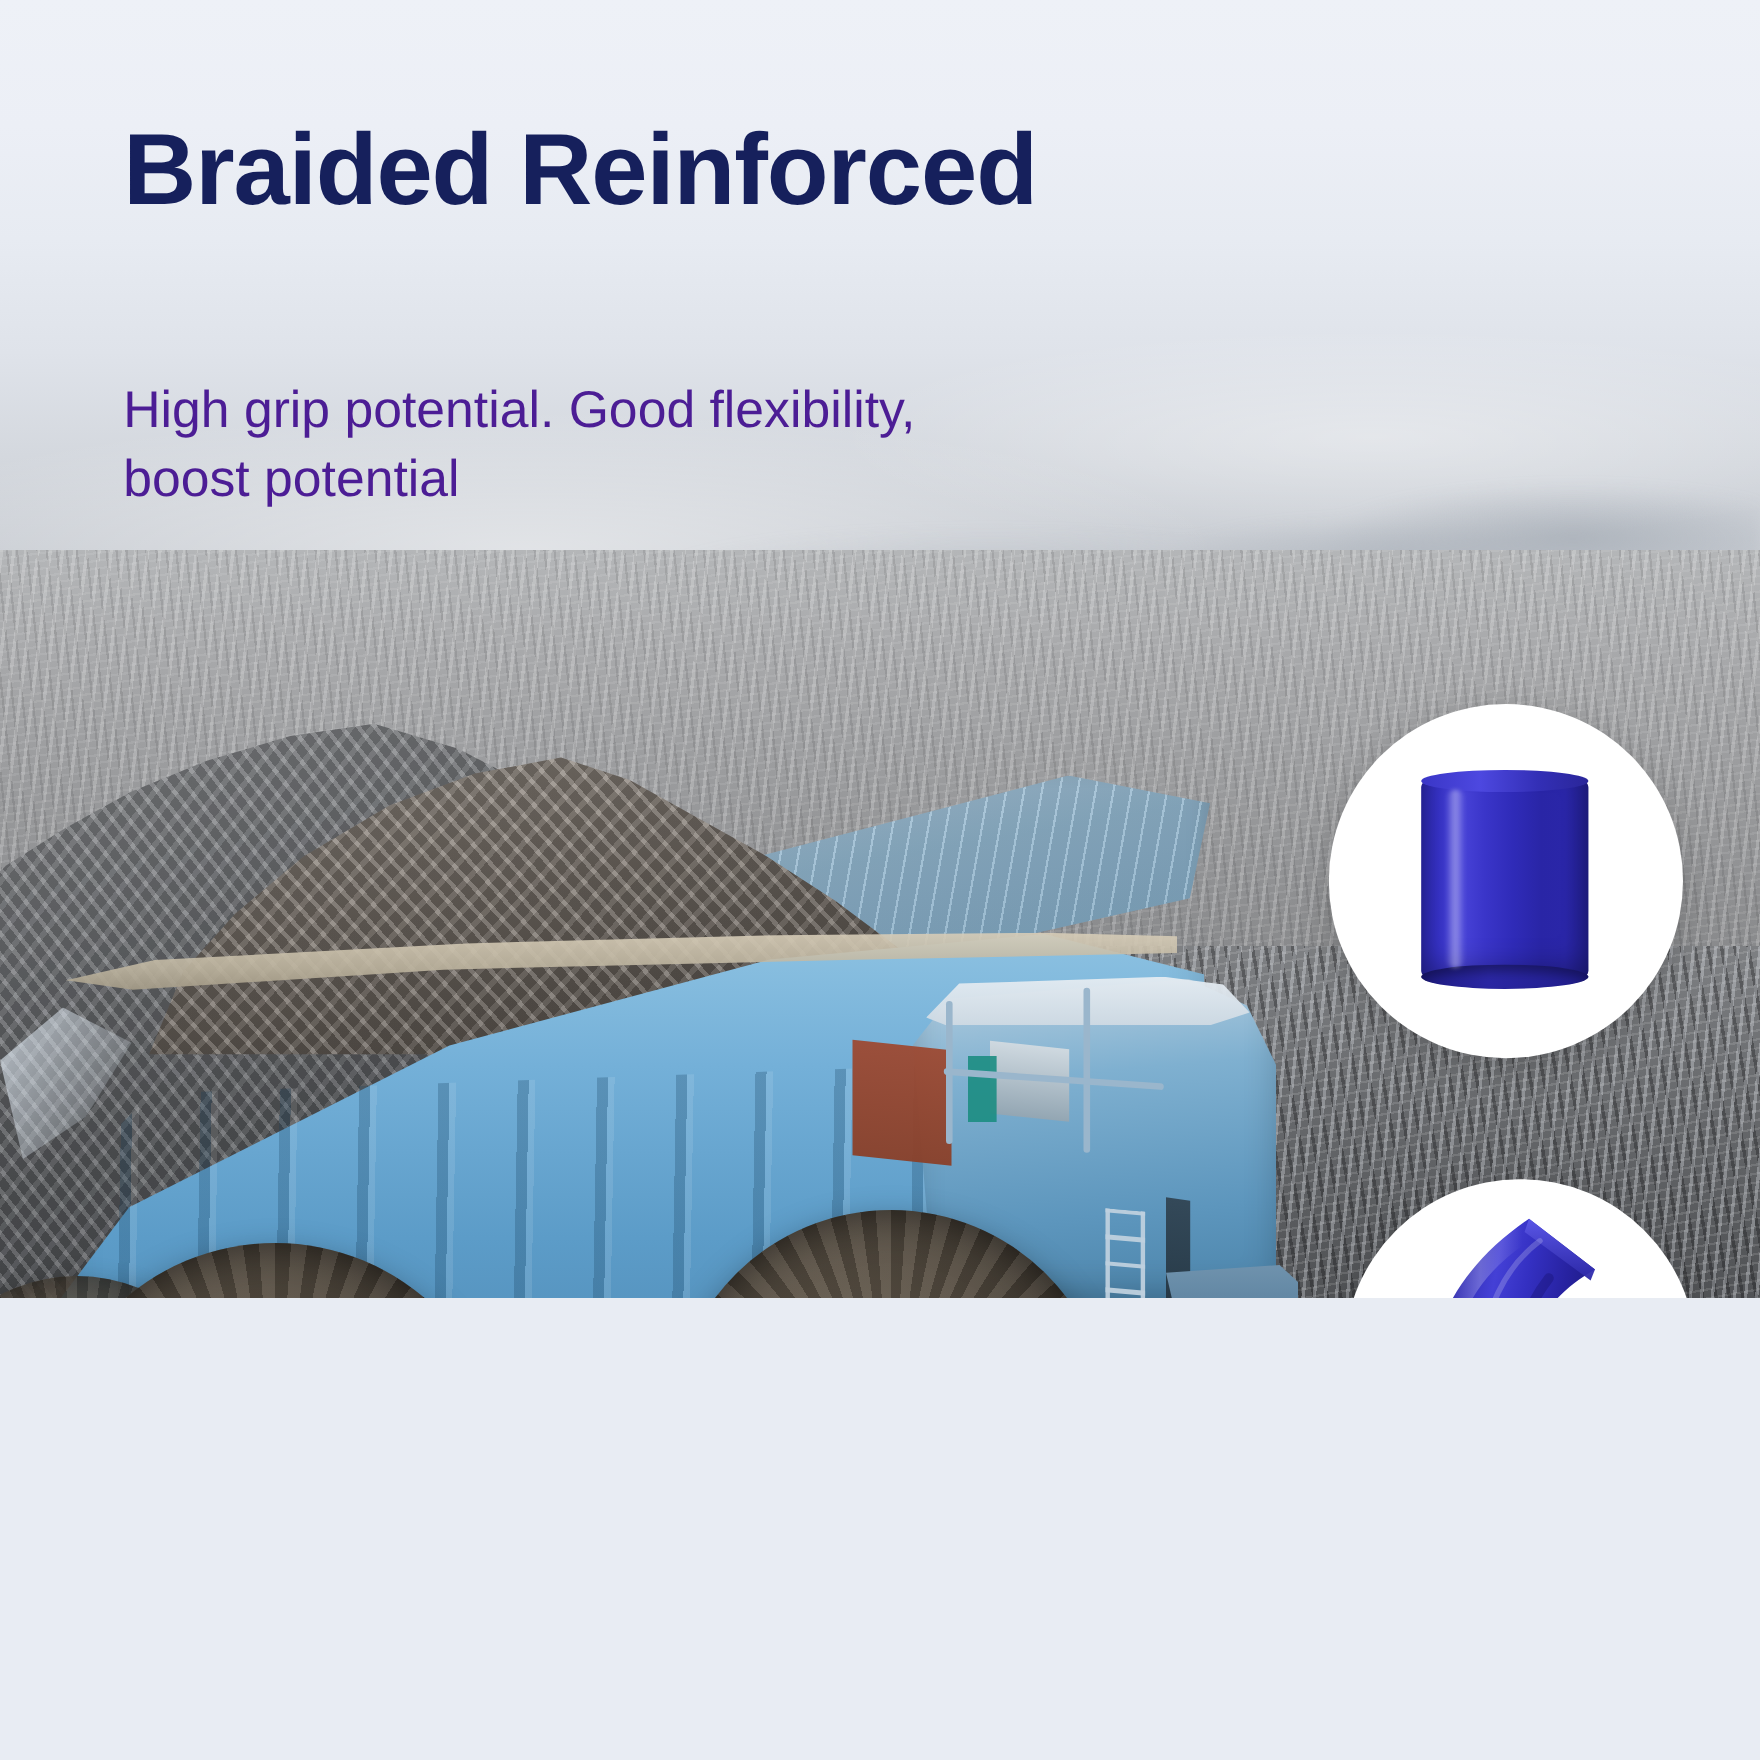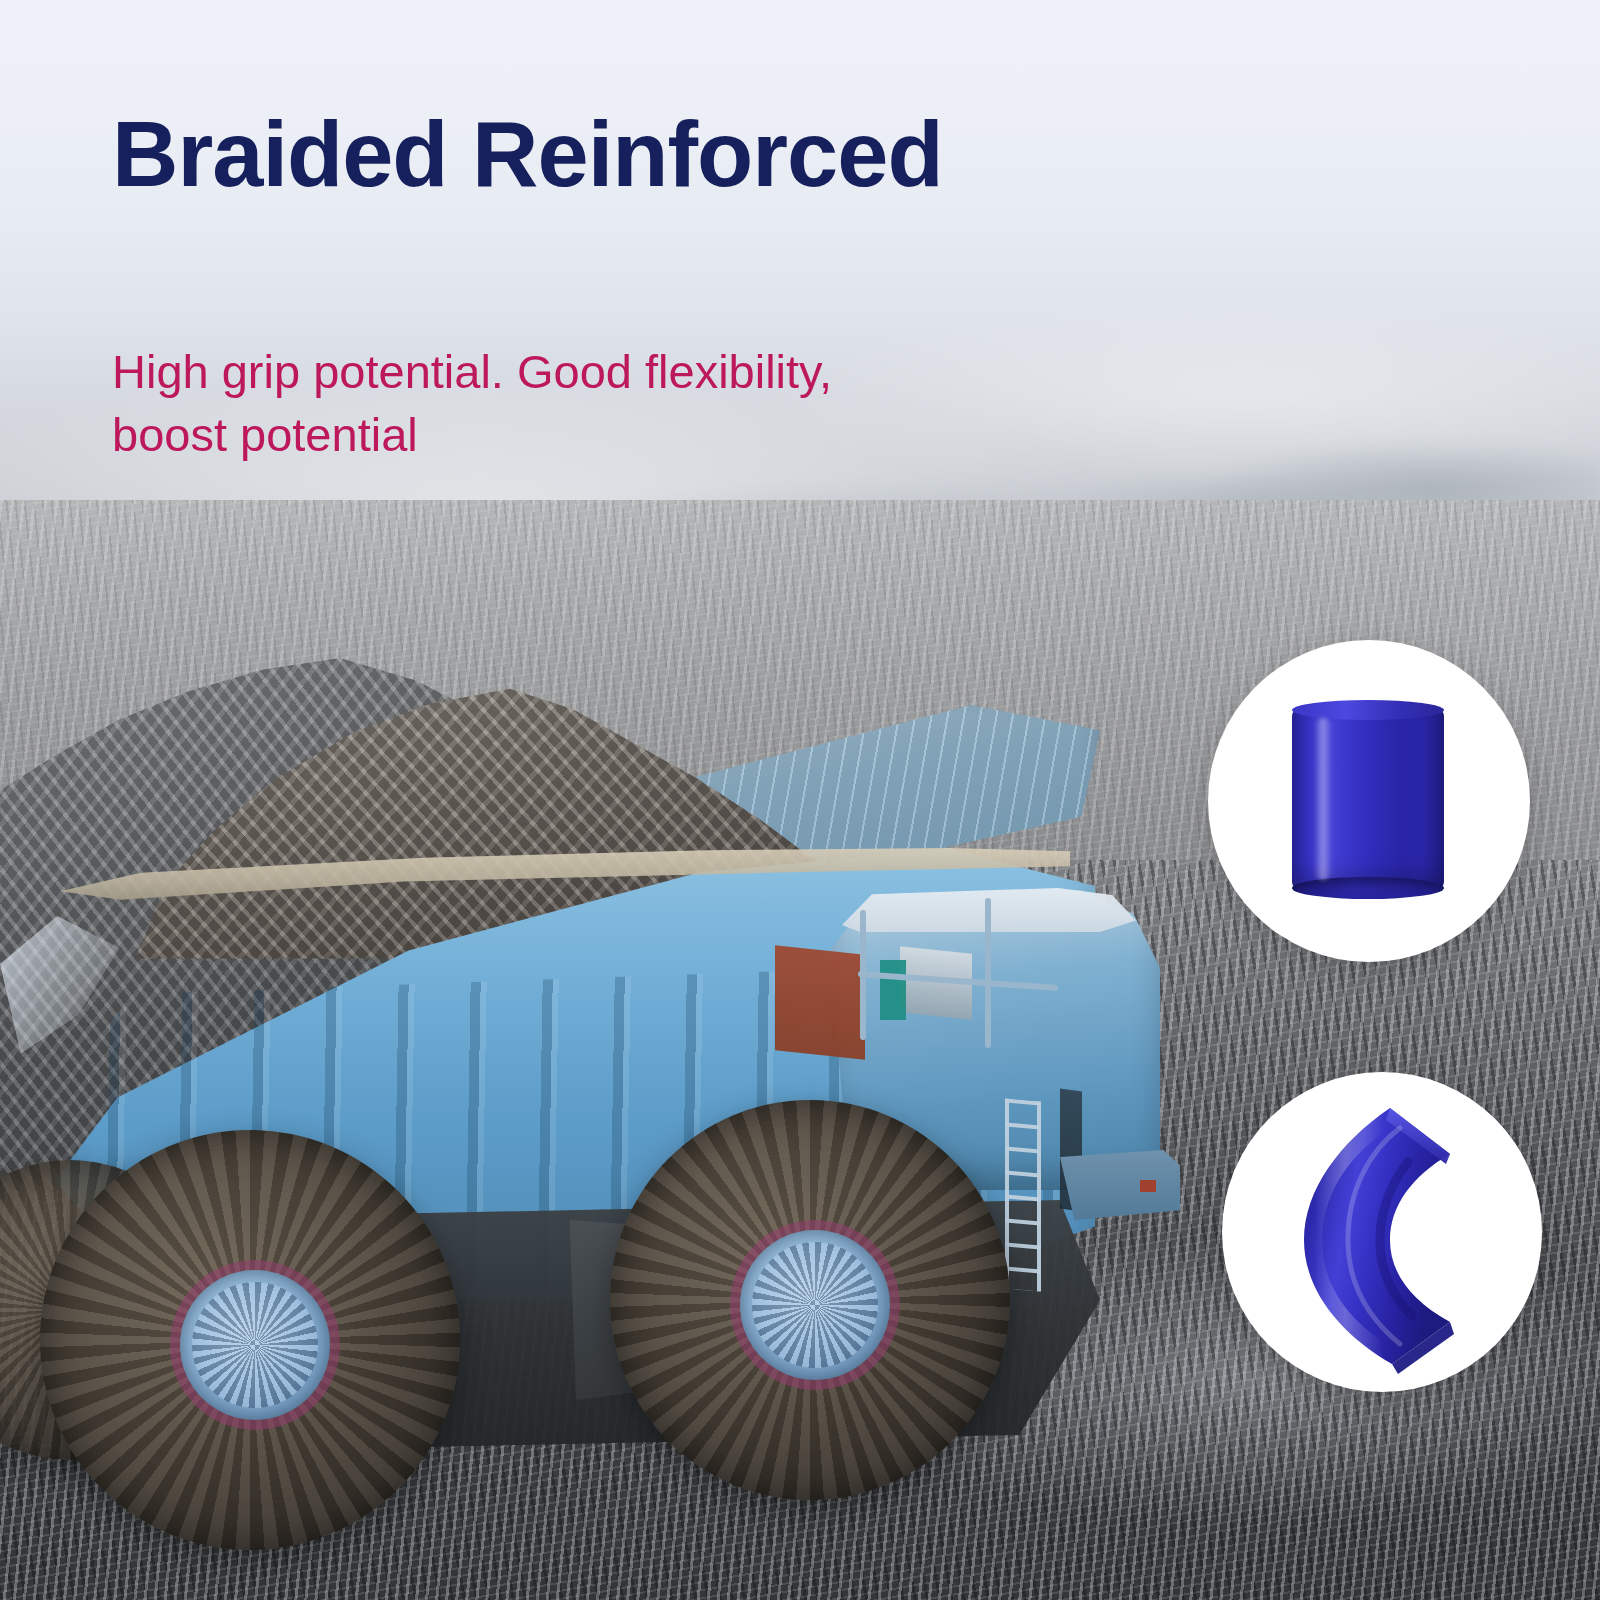--- a/index.html
+++ b/index.html
@@ -1,21 +1,21 @@
 <!DOCTYPE html>
 <html><head>
 <meta charset="utf-8">
 <style>
   * { margin:0; padding:0; box-sizing:border-box; }
   html,body { width:1600px; height:1600px; overflow:hidden; background:#e8ecf3; }
   body { font-family:"Liberation Sans", sans-serif; }
 
   #stage {
     position:relative;
-    width:1600px; height:1600px;
+    width:1600px; height:1180px;
     overflow:hidden;
   }
 
   
   .photo { position:absolute; inset:0; overflow:hidden; }
 
   
   .sky {
     position:absolute; left:0; top:0; width:1600px; height:640px;
     background:
@@ -297,21 +297,21 @@
   .headline {
     position:absolute; left:112px; top:106px; width:1080px;
     font-size:92px; font-weight:700; line-height:1.06;
     letter-spacing:-1px;
     color:#16205c;
   }
   .headline .l2 { display:block; }
   .subtitle {
     position:absolute; left:112px; top:340px; width:860px;
     font-size:47px; font-weight:400; line-height:1.35;
-    color:#be185d;
+    color:#4c1d95;
   }
   .subtitle span { display:block; }
 </style>
 </head>
 <body>
 
 <div id="stage">
 
   <div class="photo">
     <div class="sky"></div>

